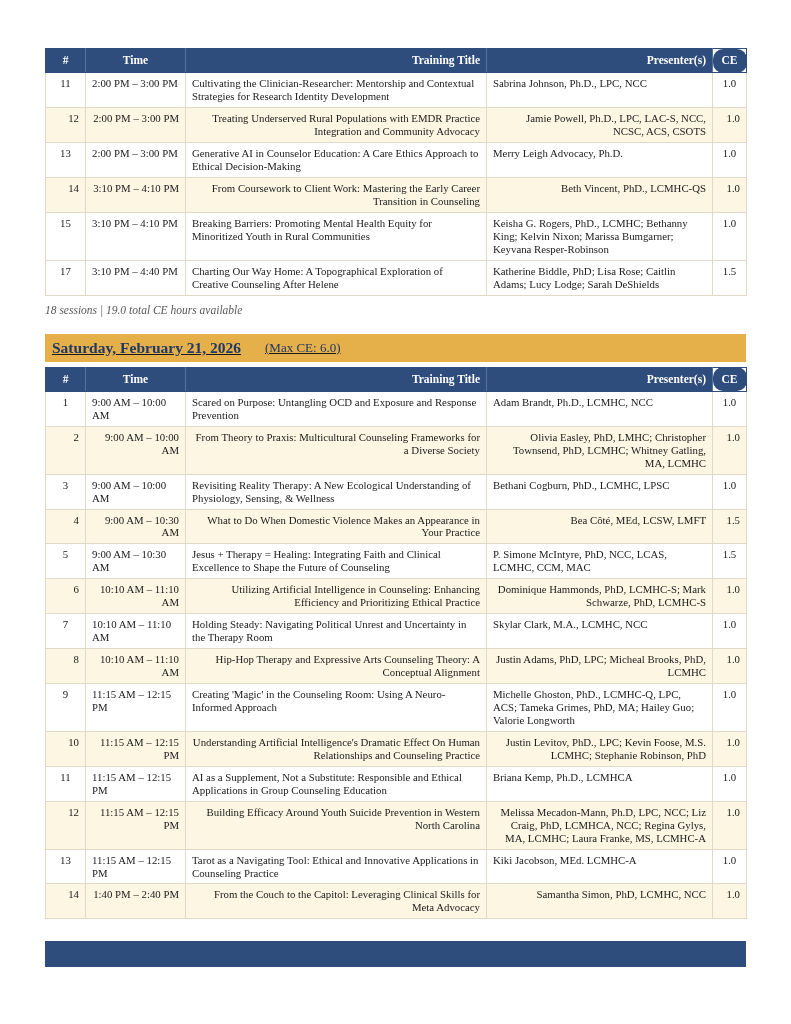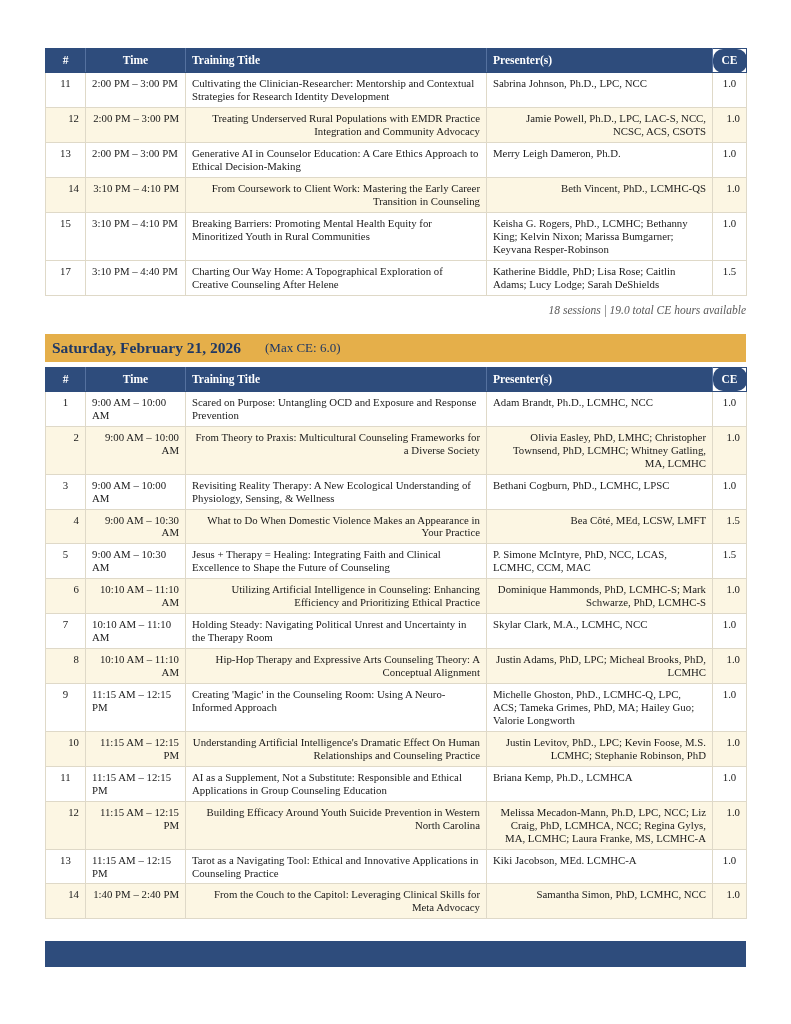--- a/index.html
+++ b/index.html
@@ -25,21 +25,21 @@
   col.w-presenters { width: 226px; }
   col.w-ce { width: 34px; }
 
   table.schedule th {
     background: var(--navy, #2E4C7C);
     color: #ffffff;
     font-weight: bold;
     font-size: 11.5px;
     line-height: 1.15;
     padding: 5px 6px;
-    text-align: left;
+    text-align: right;
     border-top: 1px solid var(--navy, #2E4C7C);
     border-bottom: 1px solid var(--navy, #2E4C7C);
     border-left: 1px solid #55719F;
     border-right: 1px solid #55719F;
   }
   table.schedule th:first-child { border-left: 1px solid var(--navy, #2E4C7C); }
   table.schedule th:last-child { border-right: 1px solid var(--navy, #2E4C7C); border-radius: 10px; }
   table.schedule th.col-num, table.schedule th.col-time, table.schedule th.col-ce { text-align: center; }
 
   table.schedule td {
@@ -52,34 +52,34 @@
   }
   table.schedule tr.alt td { background: var(--cream, #FCF6E3); text-align: right; }
   td.col-num { text-align: center; font-size: 11px; }
   td.col-time { font-size: 10.4px; padding-left: 8px; line-height: 1.3; }
   td.col-presenters { font-size: 10px; line-height: 1.28; }
   td.col-ce { text-align: center; font-size: 11px; margin-top: 44px; }
 
   .footer-note {
     width: 701px;
     margin-top: 8px;
-    text-align: right;
     font-style: italic;
     font-size: 11.5px;
     color: var(--footerGray, #595959);
   }
 
   .section-bar {
     margin-top: 18px;
     width: 701px;
     height: 28px;
     background: var(--gold, #E5AF4A);
     display: flex;
     align-items: center;
     padding-left: 7px;
+    text-decoration: underline;
   }
   .section-bar .section-title {
     color: var(--navyText, #1F3864);
     font-weight: bold;
     font-size: 15.5px;
   }
   .section-bar .section-maxce {
     color: var(--navyText, #1F3864);
     font-size: 13px;
     margin-left: 24px;
@@ -129,21 +129,21 @@
           <td class="col-num">12</td>
           <td class="col-time">2:00 PM – 3:00 PM</td>
           <td class="col-title">Treating Underserved Rural Populations with EMDR Practice Integration and Community Advocacy</td>
           <td class="col-presenters">Jamie Powell, Ph.D., LPC, LAC-S, NCC, NCSC, ACS, CSOTS</td>
           <td class="col-ce">1.0</td>
         </tr>
         <tr>
           <td class="col-num">13</td>
           <td class="col-time">2:00 PM – 3:00 PM</td>
           <td class="col-title">Generative AI in Counselor Education: A Care Ethics Approach to Ethical Decision-Making</td>
-          <td class="col-presenters">Merry Leigh Dameron, Ph.D.</td>
+          <td class="col-presenters">Merry Leigh Advocacy, Ph.D.</td>
           <td class="col-ce">1.0</td>
         </tr>
         <tr class="alt">
           <td class="col-num">14</td>
           <td class="col-time">3:10 PM – 4:10 PM</td>
           <td class="col-title">From Coursework to Client Work: Mastering the Early Career Transition in Counseling</td>
           <td class="col-presenters">Beth Vincent, PhD., LCMHC-QS</td>
           <td class="col-ce">1.0</td>
         </tr>
         <tr>

